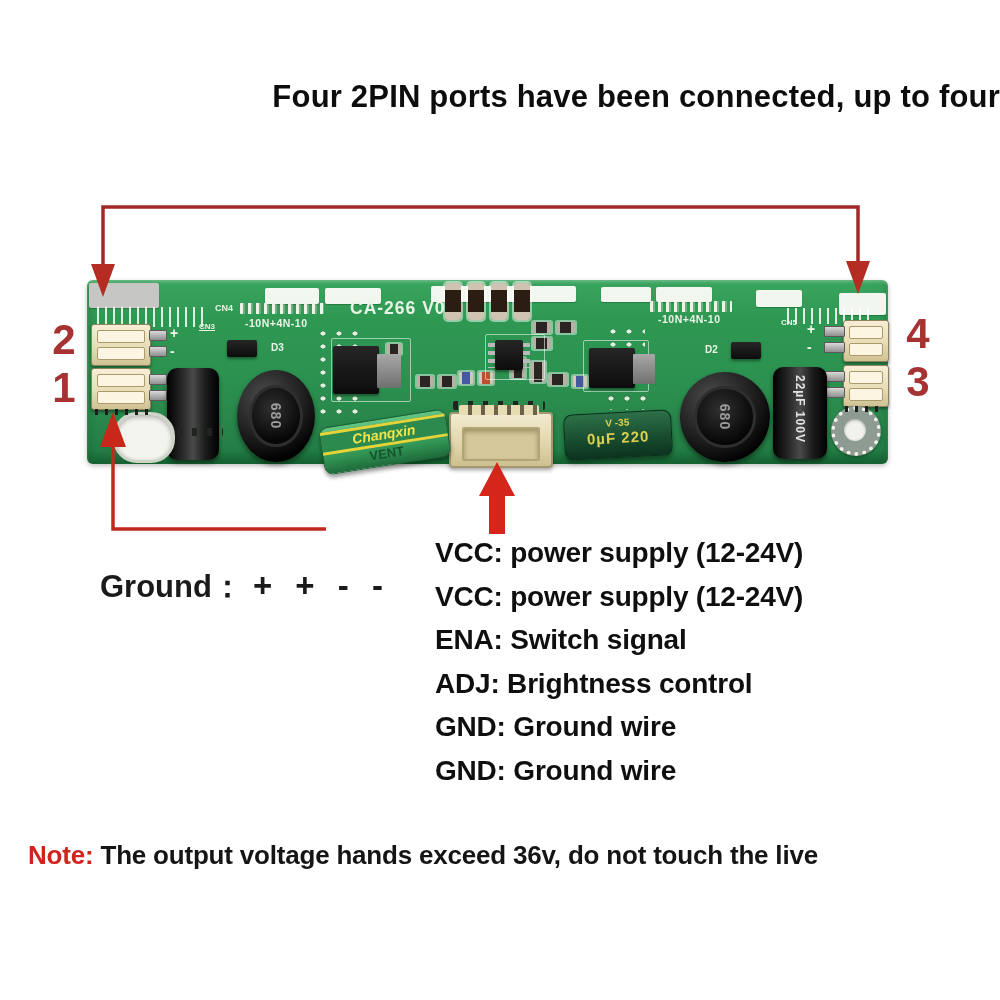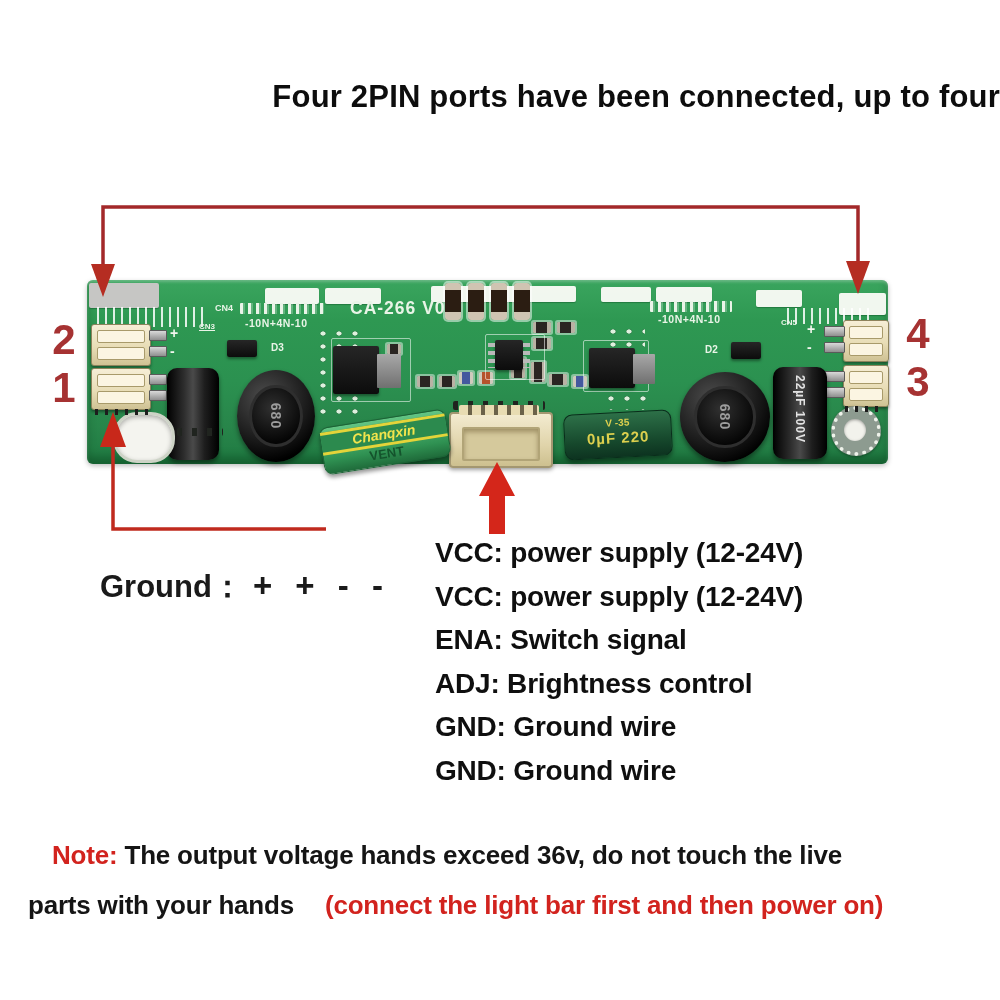--- a/index.html
+++ b/index.html
@@ -74,21 +74,21 @@
   .output{position:absolute;left:100px;top:566px;font-weight:bold;color:#1a1a1a;white-space:nowrap;}
   .output .olabel{font-size:31px;}
   .output .ocolon{font-size:31px;}
   .output .opins{font-size:33px;letter-spacing:7px;margin-left:10px;}
   
   .pinlist{position:absolute;left:435px;top:531px;font-size:28px;font-weight:bold;color:#0f0f0f;
            line-height:43.5px;letter-spacing:-0.2px;white-space:nowrap;}
   
   .note{position:absolute;left:28px;top:830px;width:950px;font-size:26px;font-weight:bold;
         line-height:50px;color:#151515;letter-spacing:-0.2px;}
-  .note .red{color:#d2231e;margin-left:24px;}
+  .note .red{color:#d2231e;}
 </style>
 </head>
 <body>
 
 <div class="canvas">
 
   <div class="title">
     <div>Four 2PIN ports have been connected, up to four</div>
   </div>
 
@@ -253,16 +253,15 @@
     <div>VCC: power supply (12-24V)</div>
     <div>VCC: power supply (12-24V)</div>
     <div>ENA: Switch signal</div>
     <div>ADJ: Brightness control</div>
     <div>GND: Ground wire</div>
     <div>GND: Ground wire</div>
   </div>
 
   <div class="note">
     <div><span class="red">Note:</span><span> The output voltage hands exceed 36v, do not touch the live</span></div>
-    <div><span>parts with your hands </span><span class="red">(connect the light bar first and then power on)</span></div>
   </div>
 
 </div>
 
 </body></html>

